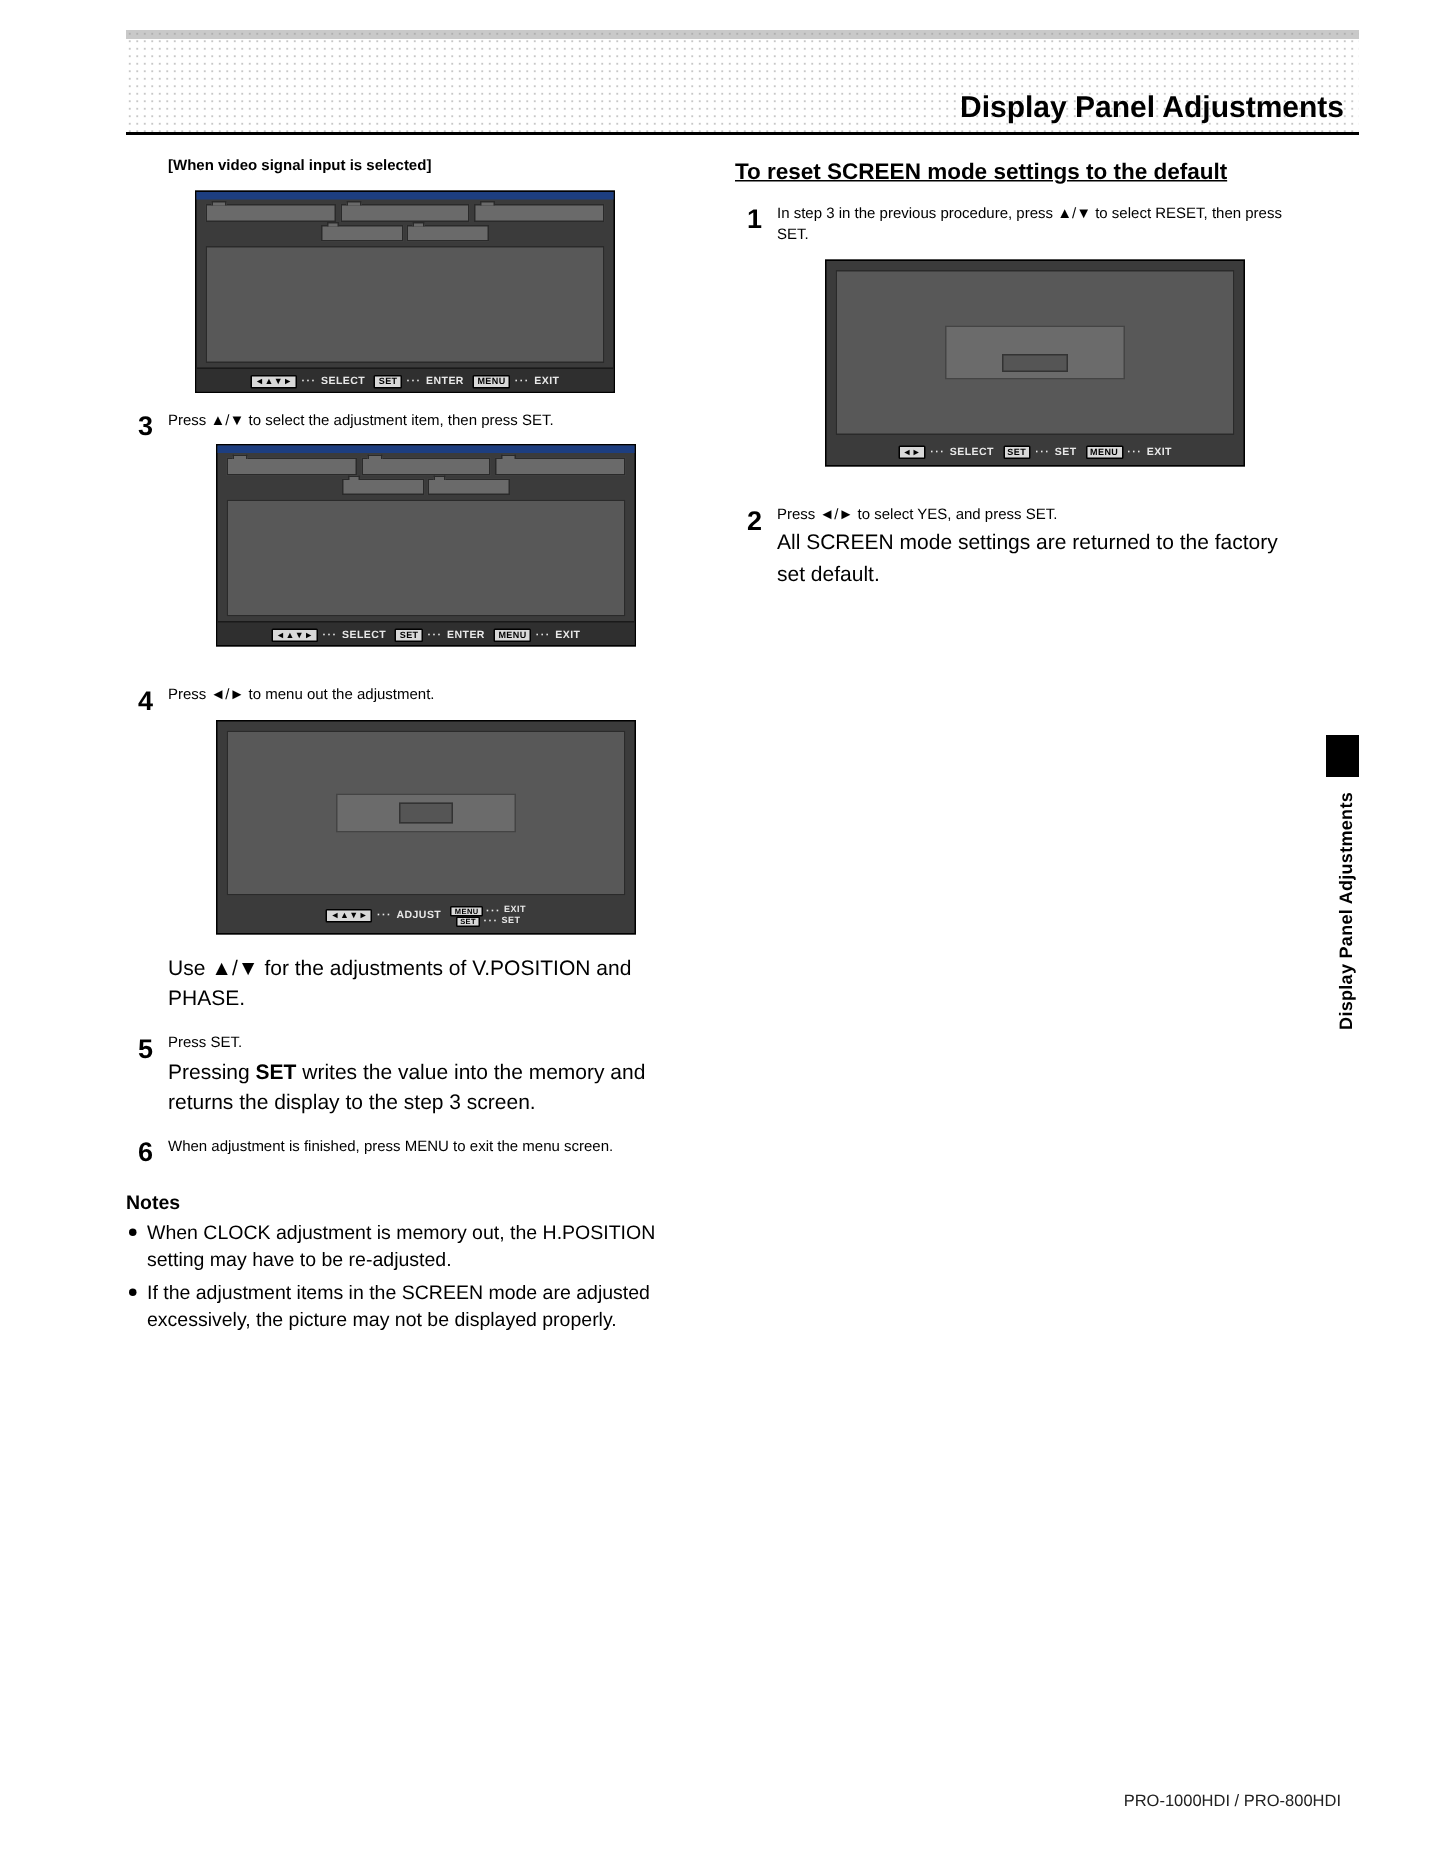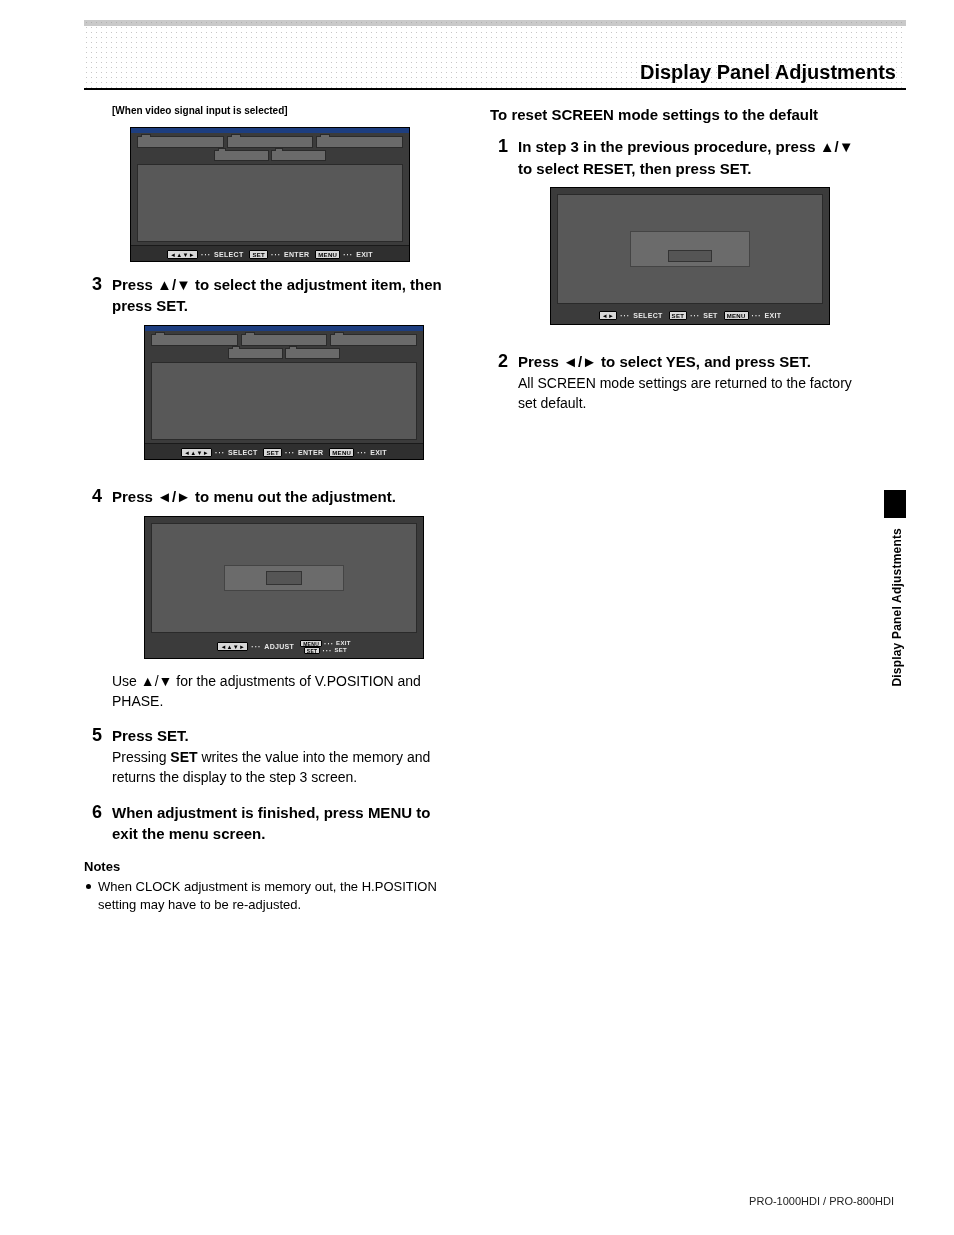--- a/index.html
+++ b/index.html
@@ -23,21 +23,21 @@
   .bold-line { font-weight:bold; font-size:10px; line-height:1.45; }
   .body-text { font-size:14px; line-height:1.45; }
   .note-head { font-weight:bold; font-size:13px; margin-top:4px; }
   .note-list { font-size:13px; line-height:1.4; margin-top:4px; padding-left:0; list-style:none; }
   .note-list li { position:relative; padding-left:14px; margin-bottom:4px; }
   .note-list li::before { content:""; position:absolute; left:2px; top:6px; width:5px; height:5px; background:#000; border-radius:50%; }
 
   .step { display:flex; gap:10px; margin-bottom:14px; }
   .step-num { font-weight:bold; font-size:18px; line-height:1.2; width:18px; text-align:right; flex:none; }
   .step-body { flex:1; }
-  .step-head { font-weight:bold; font-size:15px; line-height:1.45; }
+  .step-head { font-weight:normal; font-size:10px; line-height:1.45; }
 
   
   .osd-wrap { display:flex; justify-content:center; margin:8px 0 12px; }
   .osd { width:280px; background:#3b3b3b; border:1px solid #000; position:relative; padding:6px 6px 4px; }
   .osd.has-top-accent::before { content:""; position:absolute; top:0; left:0; right:0; height:5px; background:#1d3e80; }
   .tabs { display:flex; gap:3px; margin-top:2px; margin-bottom:2px; }
   .tab { flex:1; height:12px; background:#6a6a6a; border:1px solid #2a2a2a; position:relative; }
   .tab .folder { position:absolute; top:-3px; left:3px; width:10px; height:3px; background:#6a6a6a; border:1px solid #2a2a2a; border-bottom:none; }
   .subtabs { display:flex; gap:2px; margin-bottom:3px; justify-content:center; }
   .subtab { width:55px; height:11px; background:#6a6a6a; border:1px solid #2a2a2a; position:relative; }
@@ -229,26 +229,27 @@
         <div class="step">
           <div class="step-num">6</div>
           <div class="step-body">
             <div class="step-head">When adjustment is finished, press MENU to exit the menu screen.</div>
           </div>
         </div>
 
         <div class="note-head">Notes</div>
         <ul class="note-list">
           <li>When CLOCK adjustment is memory out, the H.POSITION setting may have to be re-adjusted.</li>
+          <li>If the adjustment items in the SCREEN mode are adjusted excessively, the picture may not be displayed properly.</li>
         </ul>
 
       </div>
 
       <div class="col">
-        <div class="bold-line" style="font-size:15px;">To reset SCREEN mode settings to the default</div>
+        <div class="bold-line" style="font-size:15px;text-decoration:underline;">To reset SCREEN mode settings to the default</div>
 
         <div class="step" style="margin-top:10px;">
           <div class="step-num">1</div>
           <div class="step-body">
             <div class="step-head arrow-glyph">In step 3 in the previous procedure, press ▲/▼ to select RESET, then press SET.</div>
             <div class="osd-wrap">
               <div class="osd">
                 <div class="panel center" style="height:110px;">
                   <div class="reset-box">
                       <div class="reset-field"></div>

